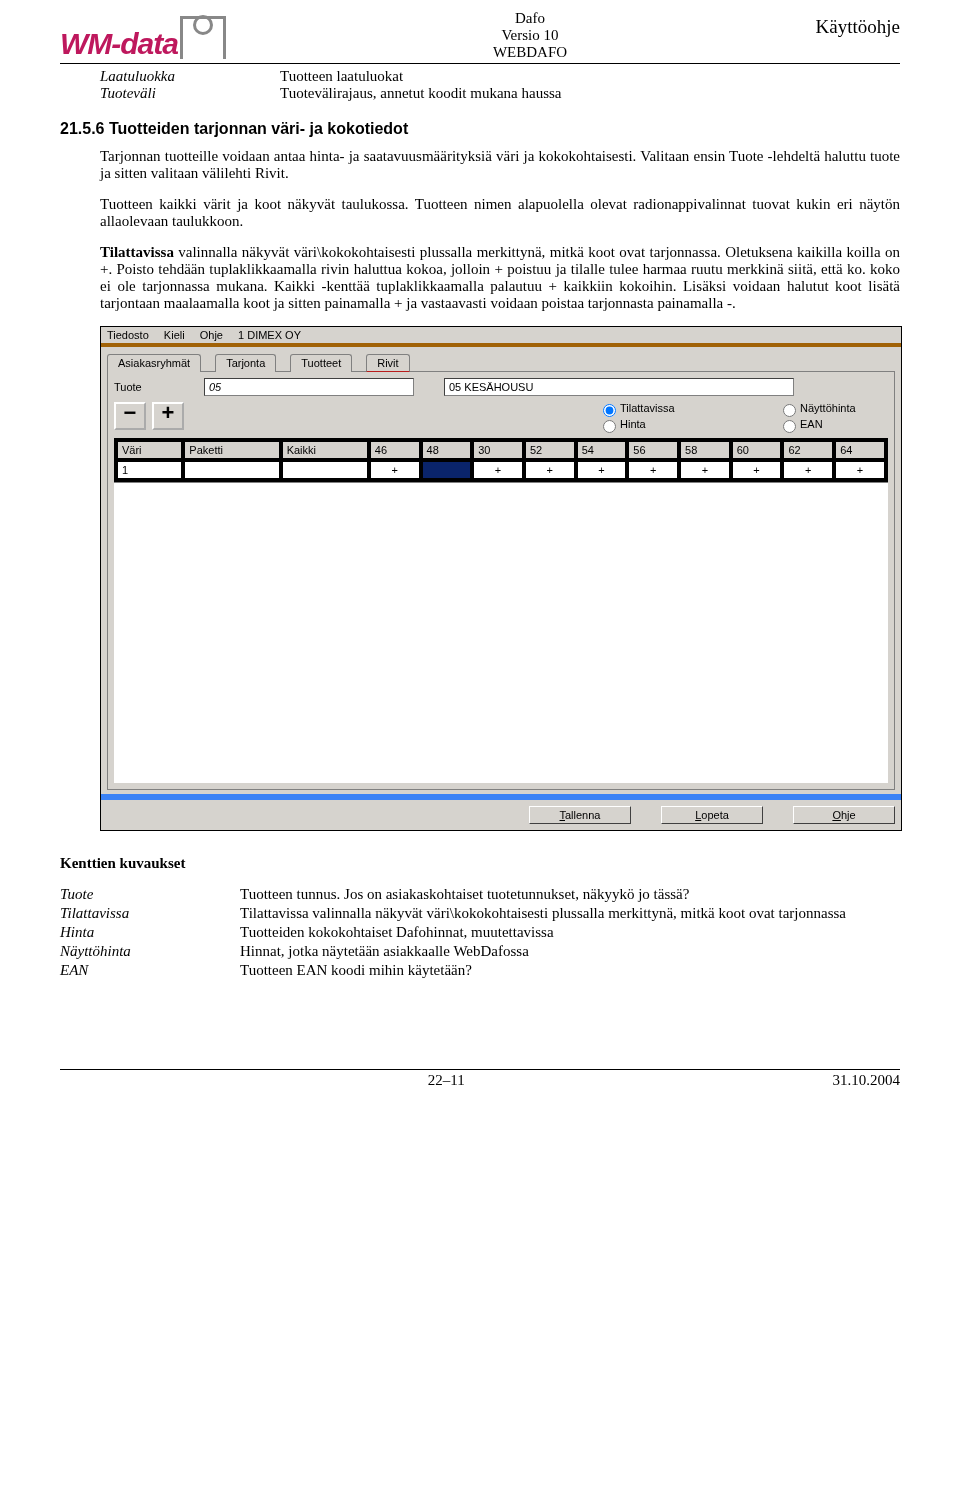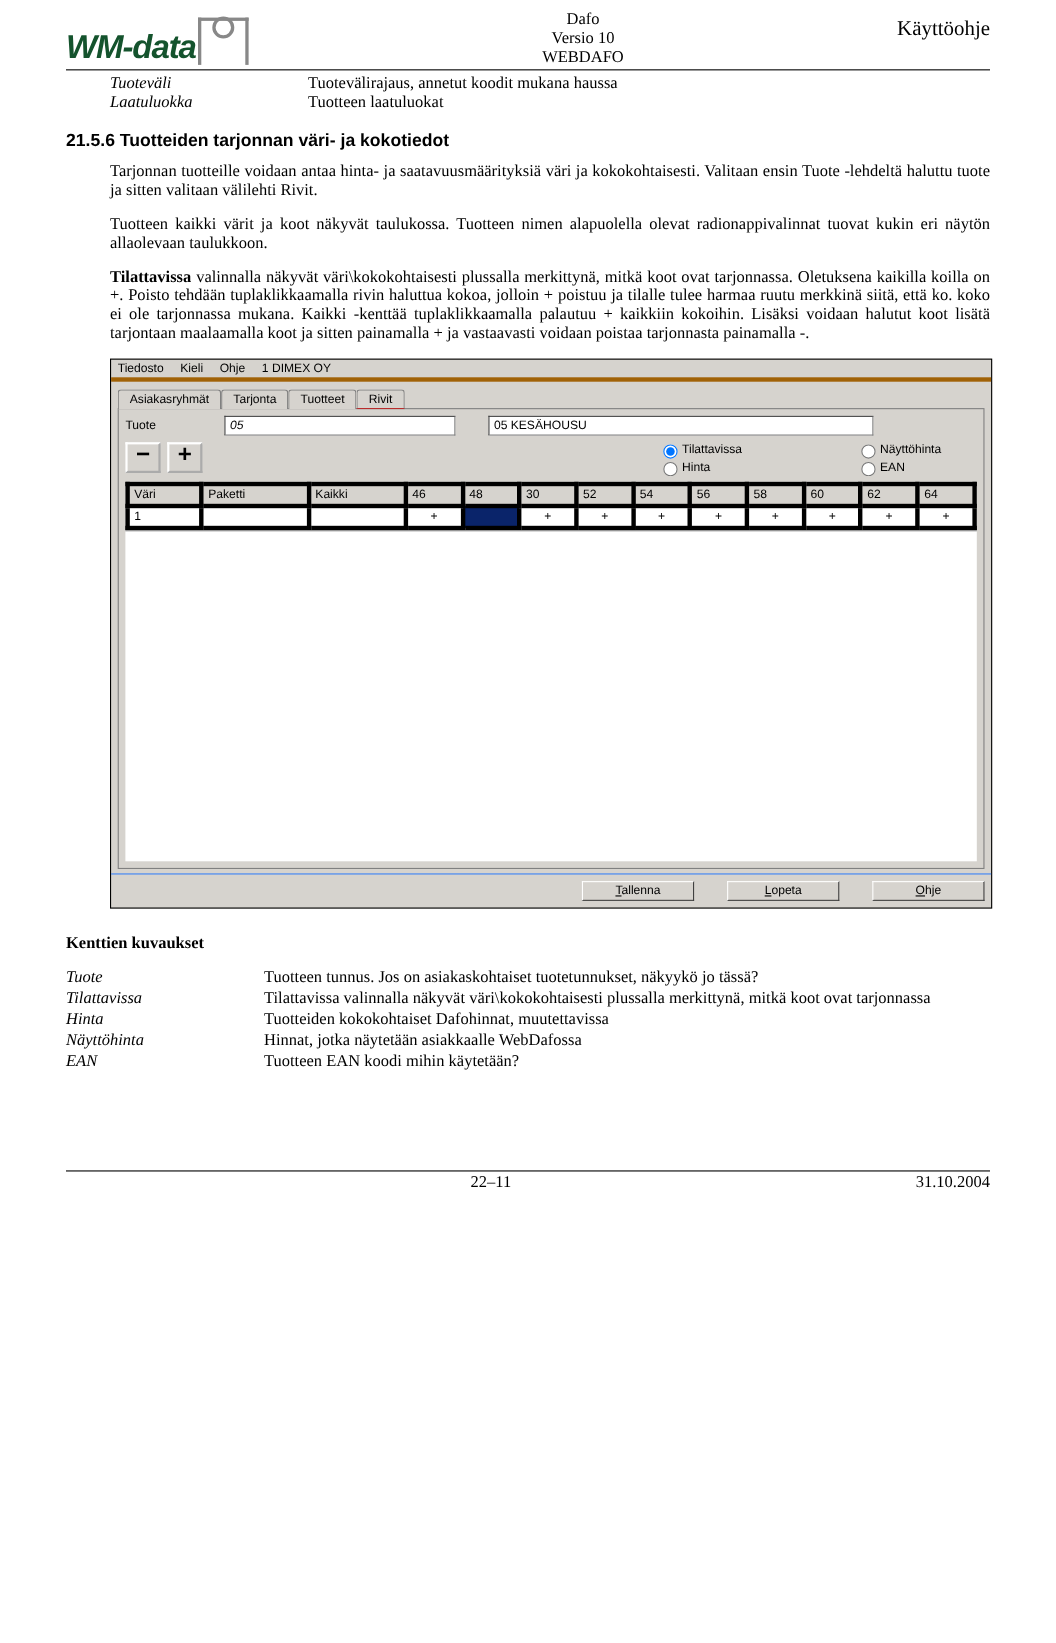--- a/index.html
+++ b/index.html
@@ -17,21 +17,21 @@
   .header-row {
     display: flex;
     align-items: flex-start;
     border-bottom: 1px solid #000;
     padding-bottom: 2px;
   }
   .logo {
     font-family: Arial, sans-serif;
     font-size: 30px;
     font-weight: bold;
-    color: #14532d;
+    color: #be185d;
     font-style: italic;
     letter-spacing: -1px;
     line-height: 1;
     padding-top: 6px;
     flex: 0 0 240px;
   }
   .logo-icon {
     display:inline-block;
     vertical-align: bottom;
     width: 40px;
@@ -123,21 +123,21 @@
   .underline-first::first-letter{ text-decoration: underline;}
   .tabs {
     display:flex;
     padding: 6px 6px 0 6px;
   }
   .tab {
     border:1px solid #808080;
     border-bottom:none;
     background:#d6d3ce;
     padding:2px 10px;
-    margin-right:0;
+    margin-right:14px;
     border-top-left-radius:3px;border-top-right-radius:3px;
     position:relative;
     top:1px;
   }
   .tab.active {
     background:#d6d3ce;
     border-bottom:1px solid #b91c1c;
     font-weight:normal;
     z-index:2;
   }
@@ -197,21 +197,21 @@
   .empty-area {
     background:#fff;
     border-top:1px solid #808080;
     height:300px;
   }
   .btnrow {
     display:flex;
     justify-content:flex-end;
     gap:30px;
     padding:6px;
-    border-top:1px solid #3b82f6;
+    border-top:6px solid #3b82f6;
   }
   .btn {
     min-width:80px;
     padding:2px 10px;
     background:#d6d3ce;
     border:1px solid #fff;
     border-right-color:#404040;border-bottom-color:#404040;
     text-align:center;
   }
   .btn .u{text-decoration:underline;}
@@ -248,26 +248,26 @@
     <div class="header-center">
       <div>Dafo</div>
       <div>Versio 10</div>
       <div>WEBDAFO</div>
     </div>
     <div class="header-right">Käyttöohje</div>
   </div>
 
   <div class="defs">
     <div class="defs-row">
+      <div class="t">Laatuluokka</div>
+      <div>Tuotteen laatuluokat</div>
+    </div>
+    <div class="defs-row">
       <div class="t">Tuoteväli</div>
       <div>Tuotevälirajaus, annetut koodit mukana haussa</div>
-    </div>
-    <div class="defs-row">
-      <div class="t">Laatuluokka</div>
-      <div>Tuotteen laatuluokat</div>
     </div>
   </div>
 
   <h3 class="sec">
     <span>21.5.6</span> <span>Tuotteiden tarjonnan väri- ja kokotiedot</span>
   </h3>
 
   <p class="body-text">Tarjonnan tuotteille voidaan antaa hinta- ja saatavuusmäärityksiä väri ja kokokohtaisesti. Valitaan ensin Tuote -lehdeltä haluttu tuote ja sitten valitaan välilehti Rivit.</p>
   <p class="body-text">Tuotteen kaikki värit ja koot näkyvät taulukossa. Tuotteen nimen alapuolella olevat radionappivalinnat tuovat kukin eri näytön allaolevaan taulukkoon.</p>
   <p class="body-text">

